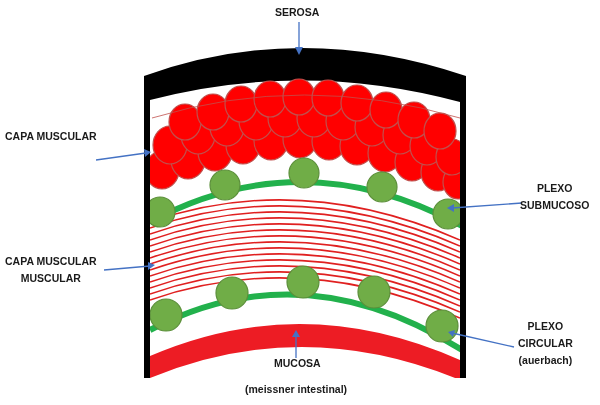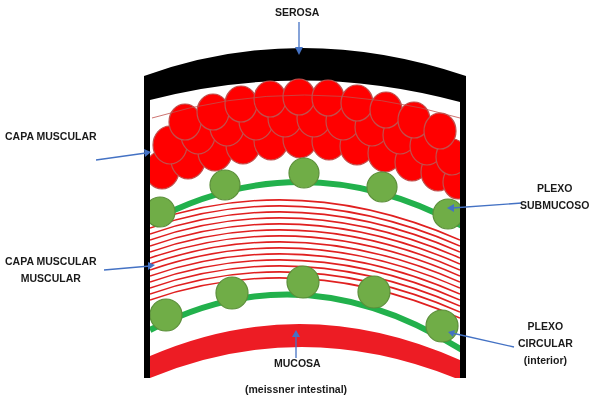--- a/index.html
+++ b/index.html
@@ -147,21 +147,21 @@
 </div>
 
 <div class="lbl" style="left:520px; top:180px;">
   <span>PLEXO</span>
   <span>SUBMUCOSO</span>
 </div>
 
 <div class="lbl" style="left:518px; top:318px;">
   <span>PLEXO</span>
   <span>CIRCULAR</span>
-  <span>(interior)</span>
+  <span>(auerbach)</span>
 </div>
 
 <div class="lbl" style="left:274px; top:355px;">
   <span>MUCOSA</span>
 </div>
 
 <div class="lbl" style="left:245px; top:381px;">
   <span>(meissner intestinal)</span>
 </div>
 

